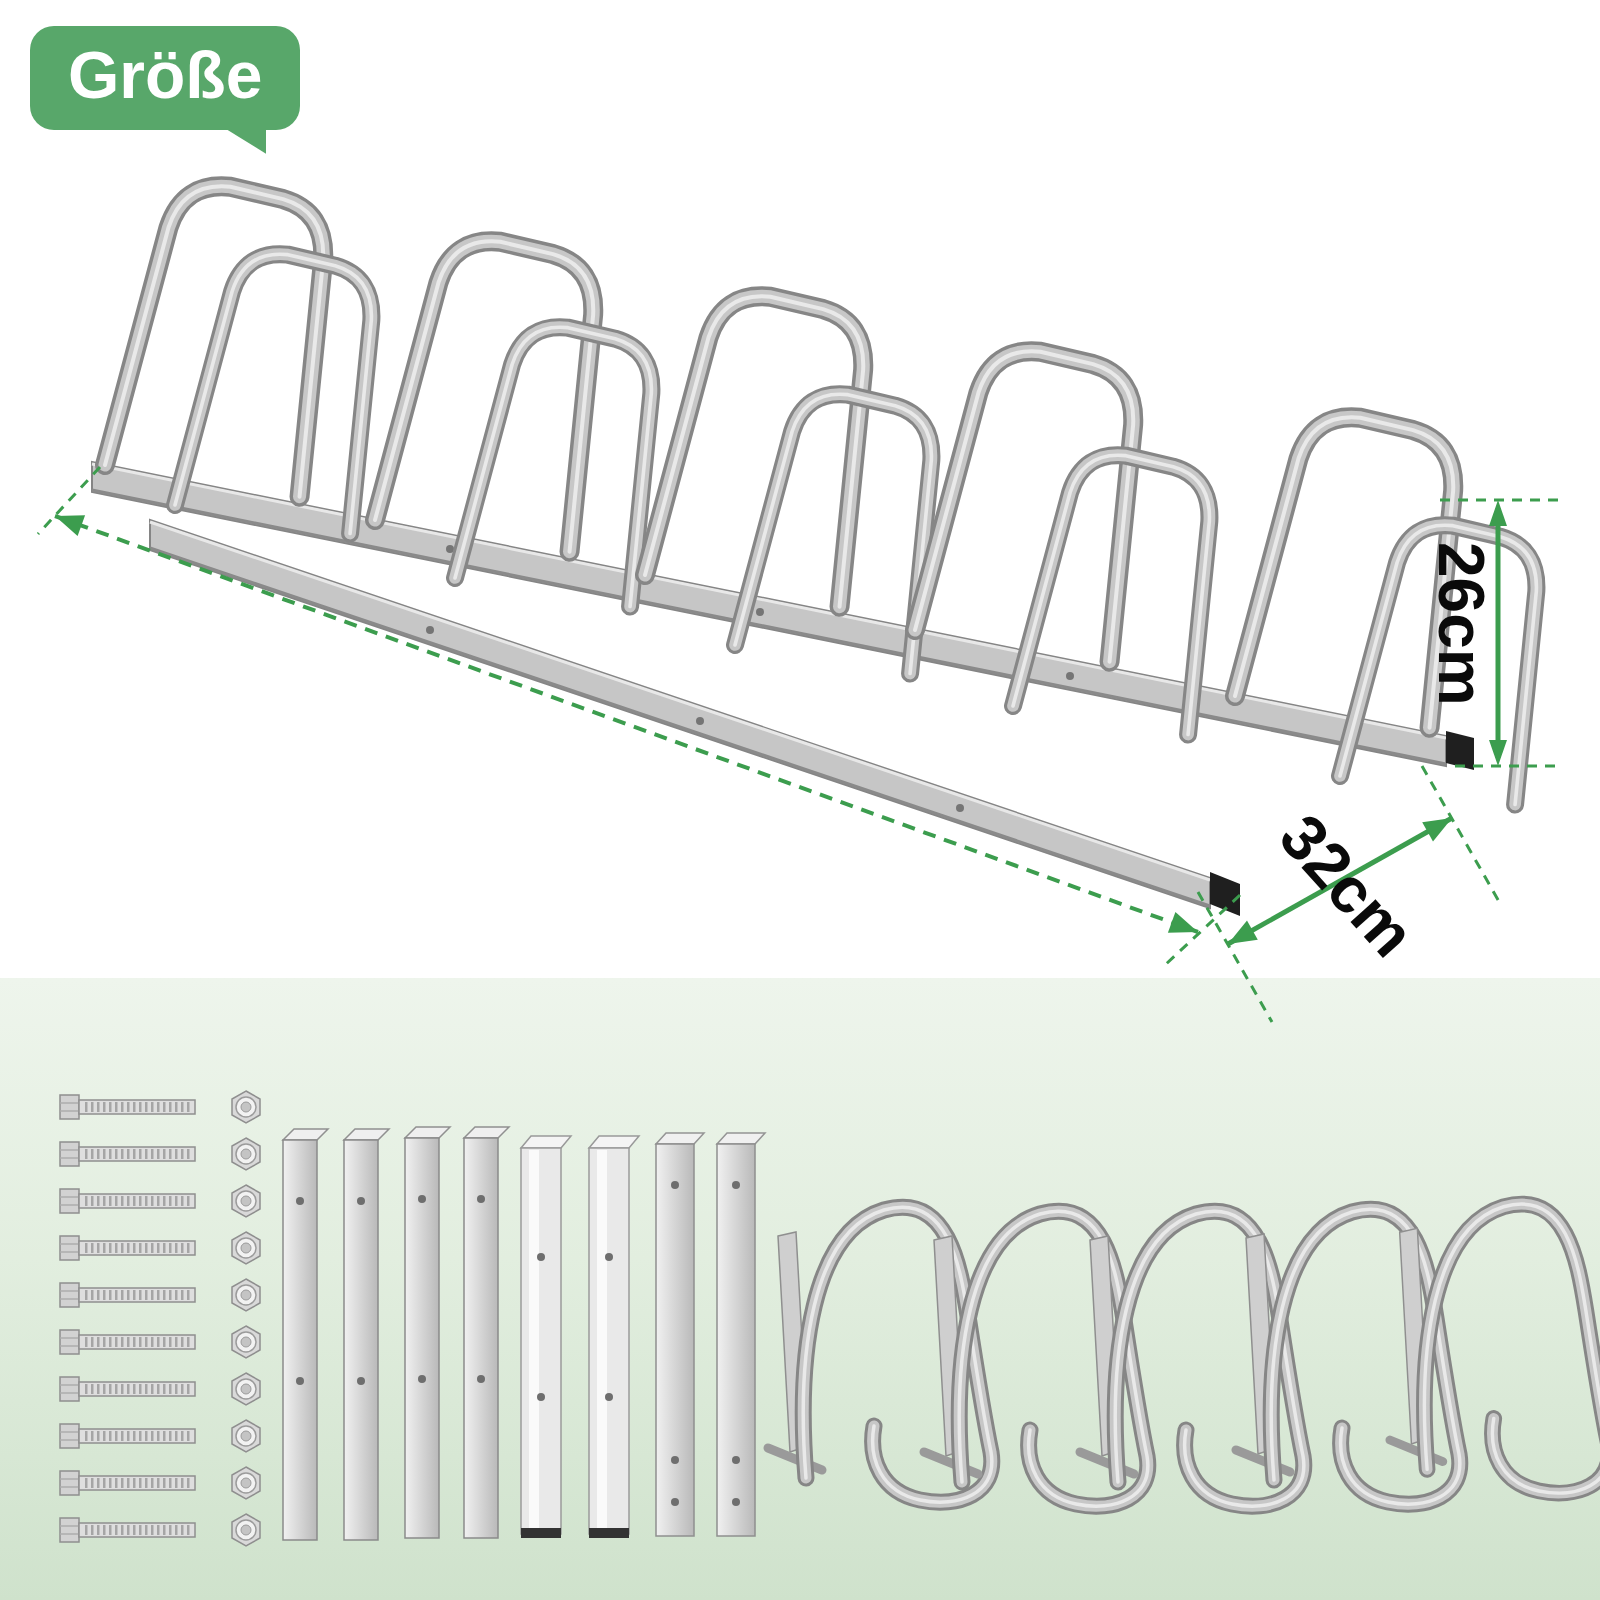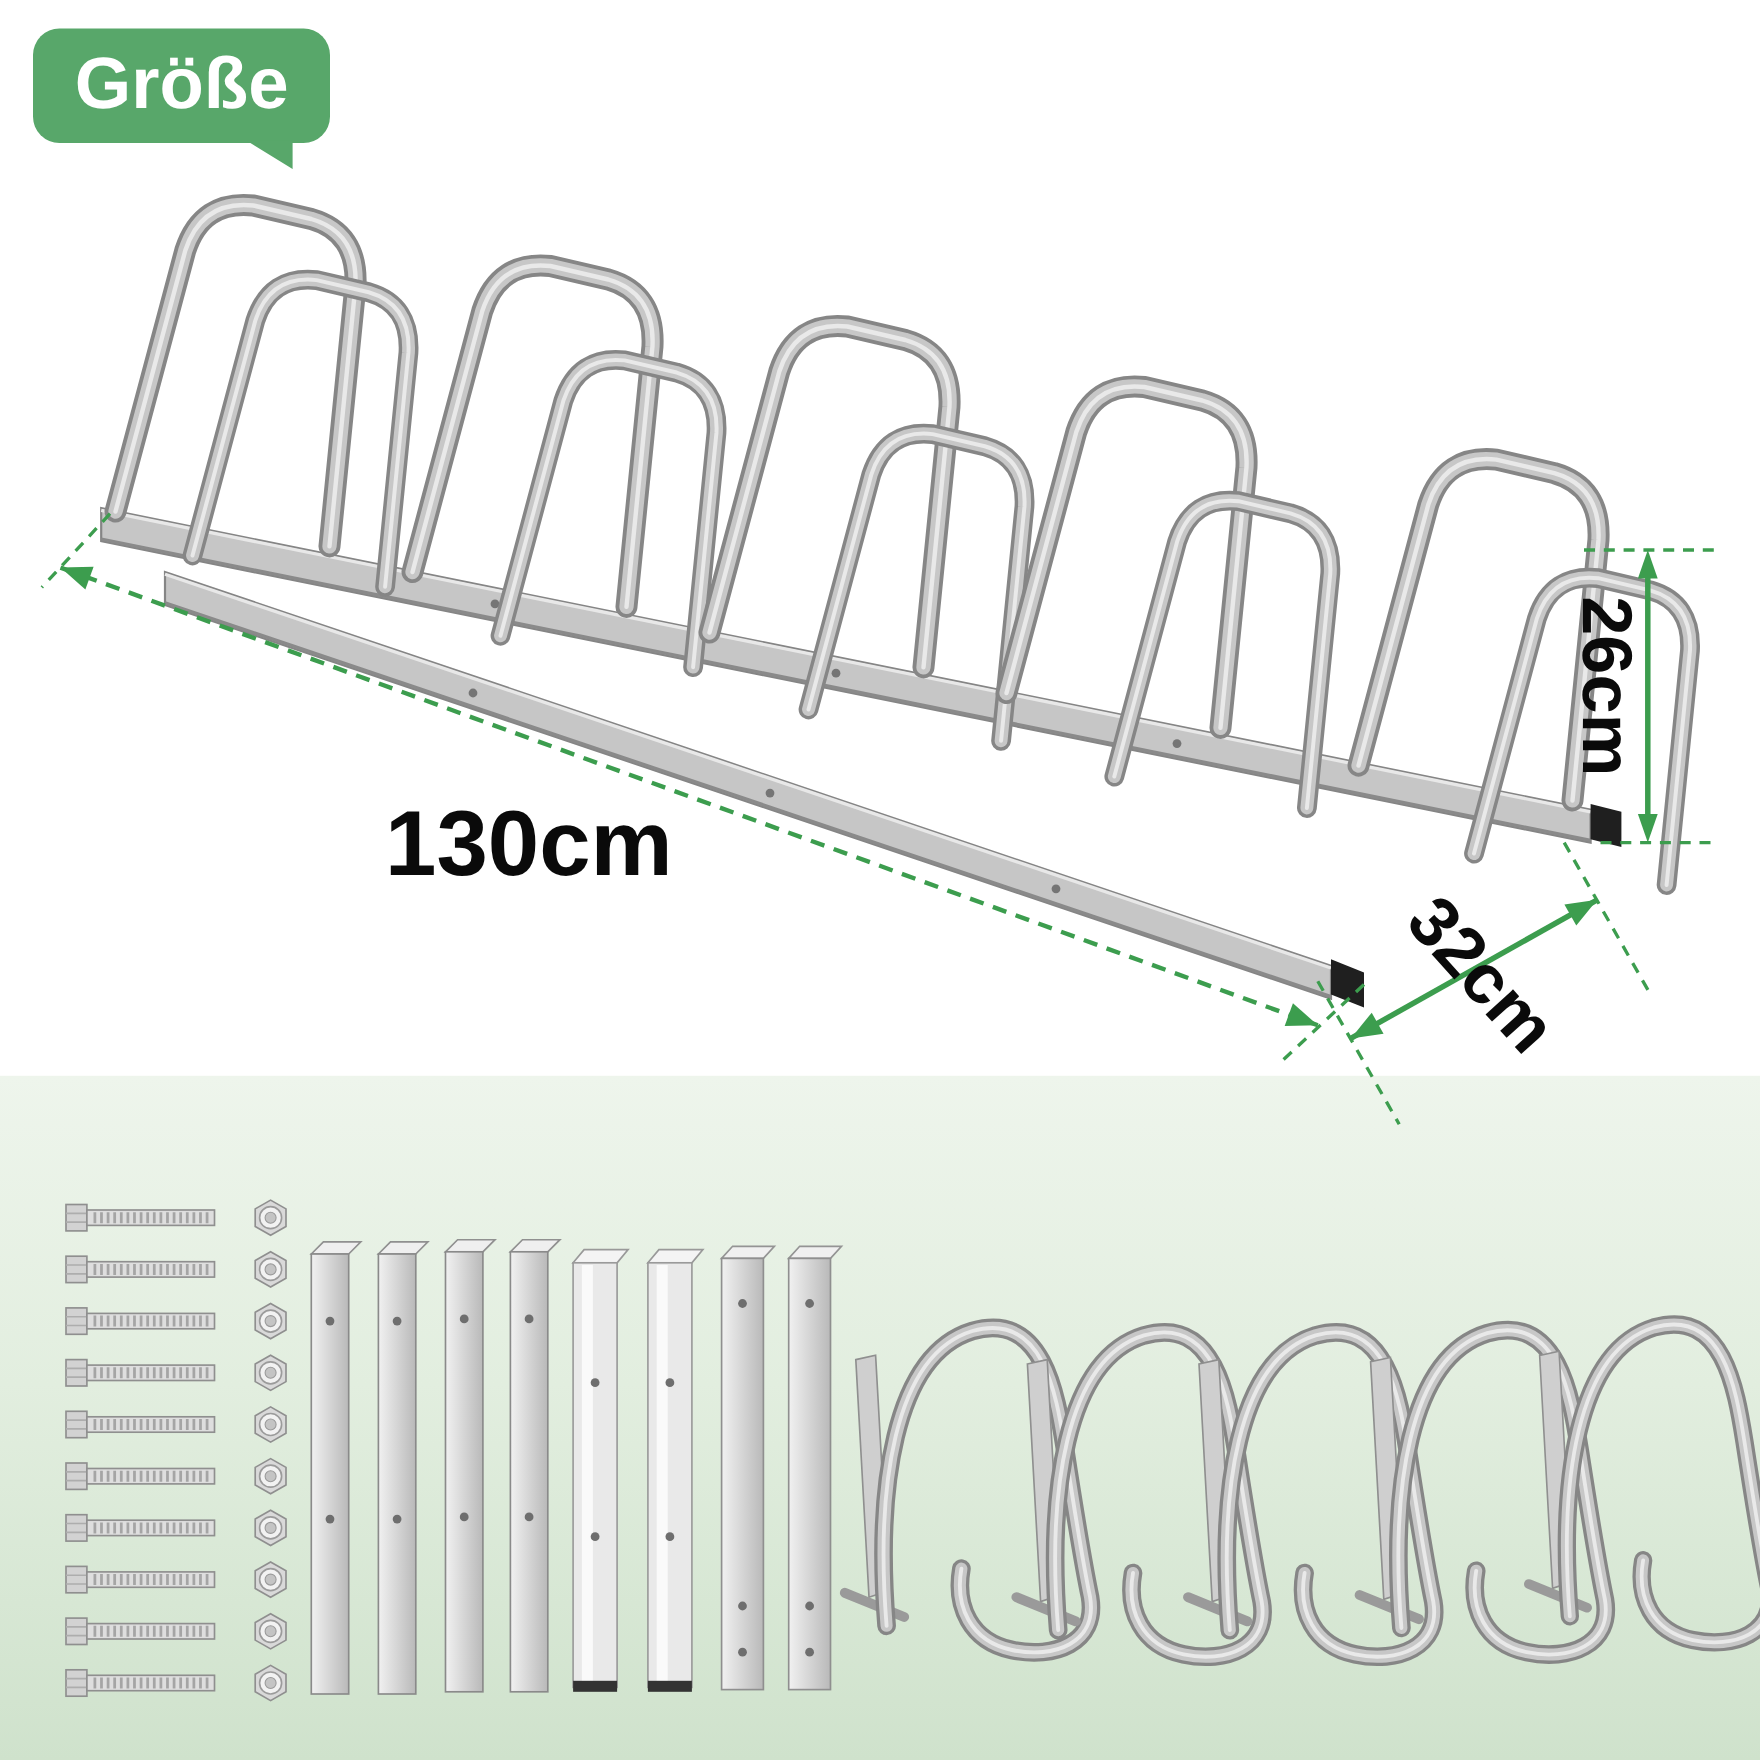--- a/index.html
+++ b/index.html
@@ -234,19 +234,18 @@
         <use href="#holder" transform="translate(1384,1146) scale(0.98)"></use>
       </g>
     </g>
   </svg>
 
   <div class="bubble" id="bubble-size">
     <span>Größe</span>
   </div>
 
 
-  <div class="dim" id="dim-length">130cm</div>
 
   <div class="dim" id="dim-height">26cm</div>
 
   <div class="dim" id="dim-depth">32cm</div>
 
 </div>
 
 </body></html>

